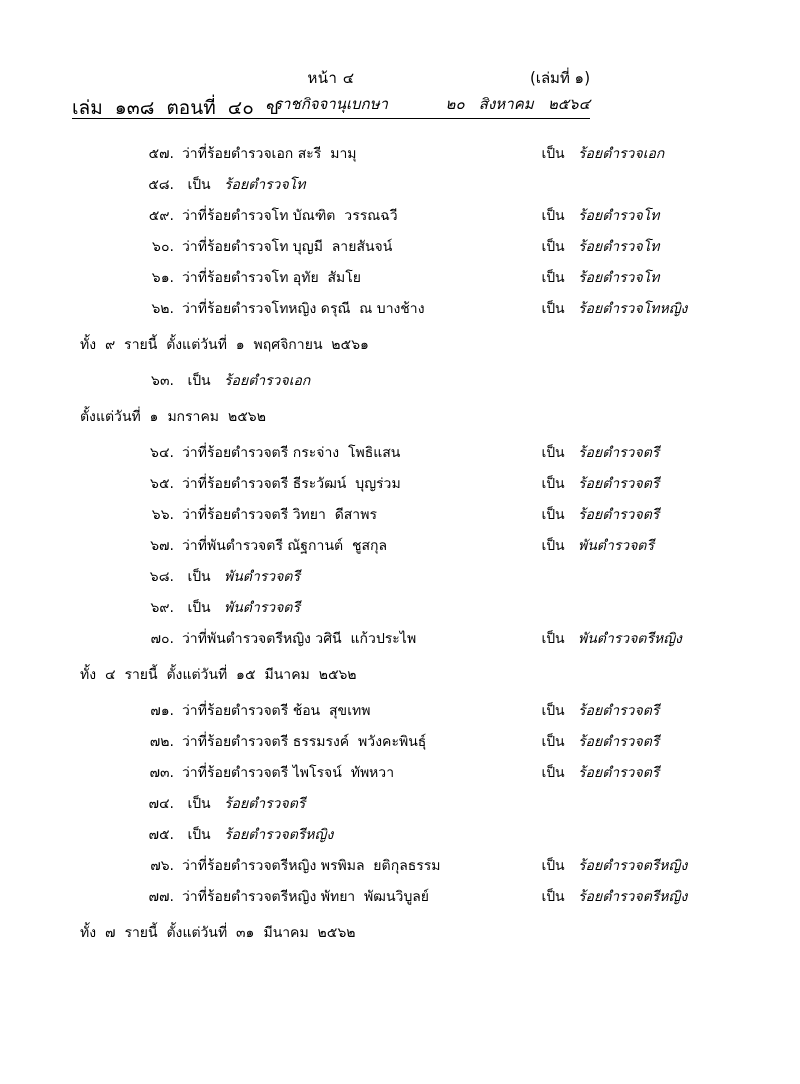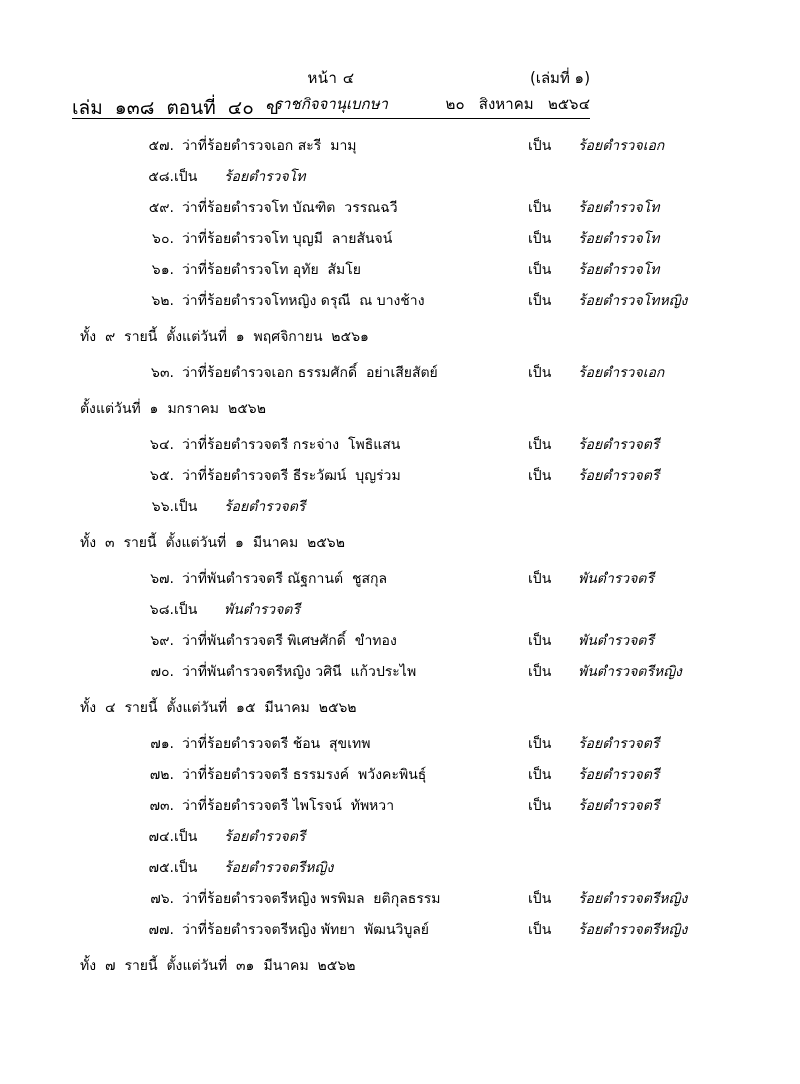--- a/index.html
+++ b/index.html
@@ -65,32 +65,33 @@
     text-align: center;
     font-size: 15px;
     font-style: italic;
   }
   .header-right {
     position: absolute;
     right: 0;
     top: 0;
     font-size: 15px;
     white-space: pre;
+    font-style: italic;
   }
   .rule {
     position: absolute;
     left: 0;
     right: 0;
     top: 58px;
     border-top: 1px solid #000;
   }
 
   
   .content {
-    margin-top: 12px;
+    margin-top: 20px;
     font-size: 14px;
   }
   .entry {
     display: flex;
     align-items: baseline;
     margin-bottom: 9px;
     padding-left: 66px;
   }
   .entry .num {
     width: 36px;
@@ -101,20 +102,21 @@
   .entry .name {
     flex: none;
     width: 346px;
     padding-left: 8px;
     white-space: pre;
   }
   .entry .as {
     flex: none;
     width: 50px;
     white-space: pre;
+    text-align: center;
   }
   .entry .rank {
     flex: 1;
     white-space: pre;
     font-style: italic;
   }
   .summary {
     margin: 14px 0 14px 0;
     padding-left: 8px;
     white-space: pre;
@@ -175,21 +177,20 @@
         <span class="as">เป็น</span>
         <span class="rank">ร้อยตำรวจโทหญิง</span>
       </div>
     </div>
 
     <div class="summary">ทั้ง  ๙  รายนี้  ตั้งแต่วันที่  ๑  พฤศจิกายน  ๒๕๖๑</div>
 
     <div>
       <div class="entry">
         <span class="num">๖๓.</span>
-        <span class="name">ว่าที่ร้อยตำรวจเอก ธรรมศักดิ์  อย่าเสียสัตย์</span>
         <span class="as">เป็น</span>
         <span class="rank">ร้อยตำรวจเอก</span>
       </div>
     </div>
 
     <div class="summary">ตั้งแต่วันที่  ๑  มกราคม  ๒๕๖๒</div>
 
     <div>
       <div class="entry">
         <span class="num">๖๔.</span>
@@ -198,42 +199,41 @@
         <span class="rank">ร้อยตำรวจตรี</span>
       </div>
       <div class="entry">
         <span class="num">๖๕.</span>
         <span class="name">ว่าที่ร้อยตำรวจตรี ธีระวัฒน์  บุญร่วม</span>
         <span class="as">เป็น</span>
         <span class="rank">ร้อยตำรวจตรี</span>
       </div>
       <div class="entry">
         <span class="num">๖๖.</span>
-        <span class="as">เป็น</span>
-        <span class="rank">ร้อยตำรวจตรี</span>
-      </div>
-    </div>
-
-    <div class="summary">ทั้ง  ๓  รายนี้  ตั้งแต่วันที่  ๑  มีนาคม  ๒๕๖๒</div>
+        <span class="name">ว่าที่ร้อยตำรวจตรี วิทยา  ดีสาพร</span>
+        <span class="as">เป็น</span>
+        <span class="rank">ร้อยตำรวจตรี</span>
+      </div>
+    </div>
+
 
     <div>
       <div class="entry">
         <span class="num">๖๗.</span>
         <span class="name">ว่าที่พันตำรวจตรี ณัฐกานต์  ชูสกุล</span>
         <span class="as">เป็น</span>
         <span class="rank">พันตำรวจตรี</span>
       </div>
       <div class="entry">
         <span class="num">๖๘.</span>
         <span class="as">เป็น</span>
         <span class="rank">พันตำรวจตรี</span>
       </div>
       <div class="entry">
         <span class="num">๖๙.</span>
-        <span class="name">ว่าที่พันตำรวจตรี พิเศษศักดิ์  ขำทอง</span>
         <span class="as">เป็น</span>
         <span class="rank">พันตำรวจตรี</span>
       </div>
       <div class="entry">
         <span class="num">๗๐.</span>
         <span class="name">ว่าที่พันตำรวจตรีหญิง วศินี  แก้วประไพ</span>
         <span class="as">เป็น</span>
         <span class="rank">พันตำรวจตรีหญิง</span>
       </div>
     </div>

